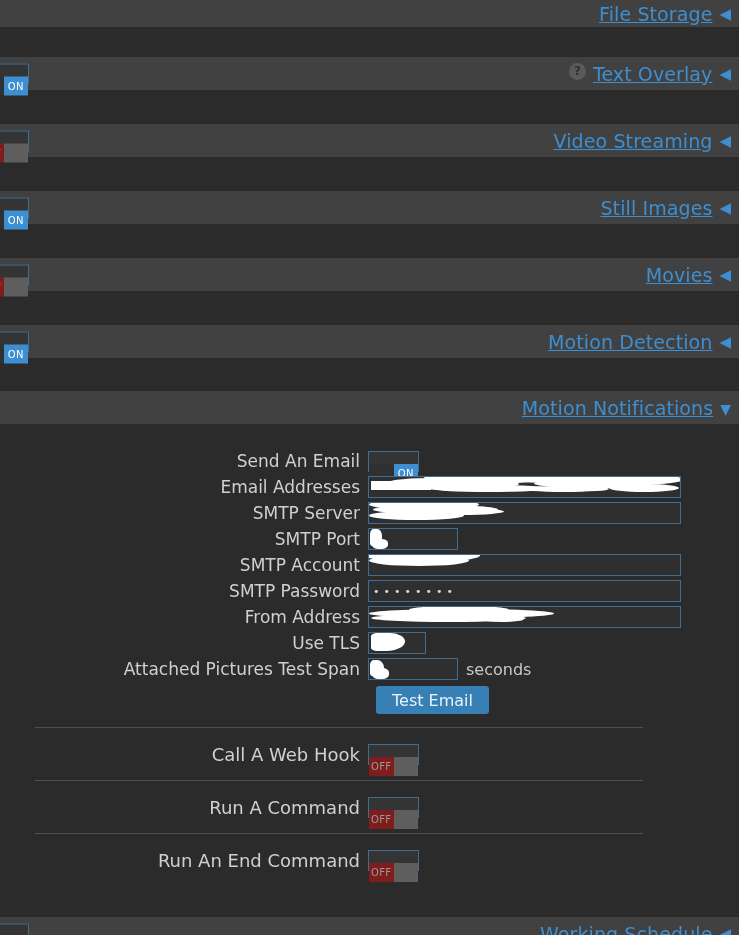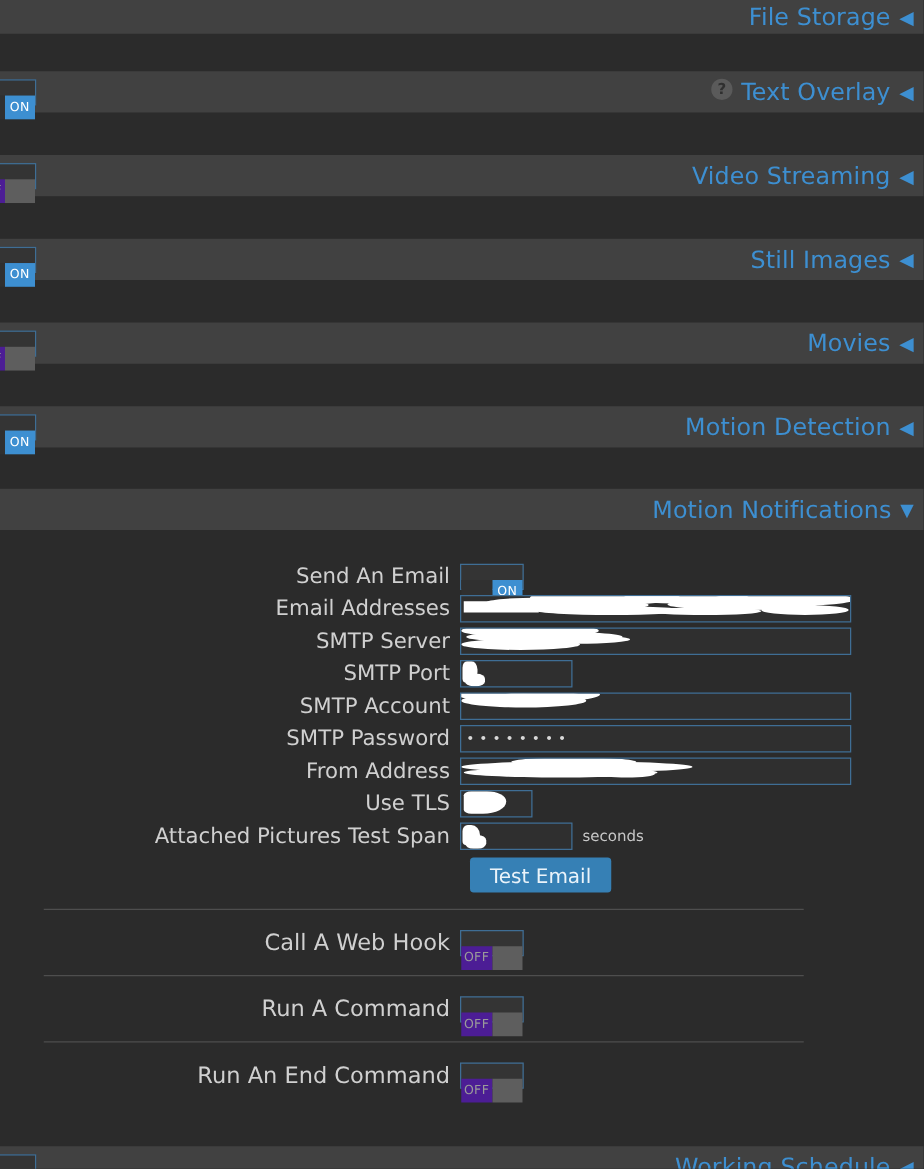--- a/index.html
+++ b/index.html
@@ -35,20 +35,21 @@
   }
   .sec-bar.partial-top {
     height: 27px;
   }
   .sec-title {
     font-size: 19px;
     color: #3d8fd1;
     letter-spacing: 0.1px;
     font-family: "DejaVu Sans", "Liberation Sans", sans-serif;
     white-space: nowrap;
+    text-decoration: underline;
   }
   .sec-arrow {
     color: #3d8fd1;
     font-size: 15px;
     margin-left: 7px;
     line-height: 1;
     position: relative;
     top: 1px;
   }
   .sec-arrow.open {
@@ -106,21 +107,21 @@
     left: 0;
     background: #303030;
   }
   .toggle.on .lbl {
     left: 50%;
     background: #3d8fd1;
     color: #ffffff;
   }
   .toggle.off .lbl {
     left: 0;
-    background: #4c1d95;
+    background: #7f1d1d;
     color: #9a9a9a;
   }
   .toggle.off .thumb {
     left: 50%;
     background: #5e5e5e;
   }
 
   
   .panel {
     background: #2b2b2b;
@@ -154,21 +155,21 @@
     font-size: 13px;
     line-height: 20px;
     padding: 0 4px;
     position: relative;
     overflow: hidden;
     font-family: "DejaVu Sans", "Liberation Sans", sans-serif;
   }
   .w-wide { width: 313px; }
   .w-narrow { width: 90px; }
   .unit {
-    font-size: 12px;
+    font-size: 16px;
     color: #c8c8c8;
     margin-left: 8px;
   }
   .dots {
     letter-spacing: 4px;
     font-size: 11px;
     color: #d8d8d8;
   }
 
   

